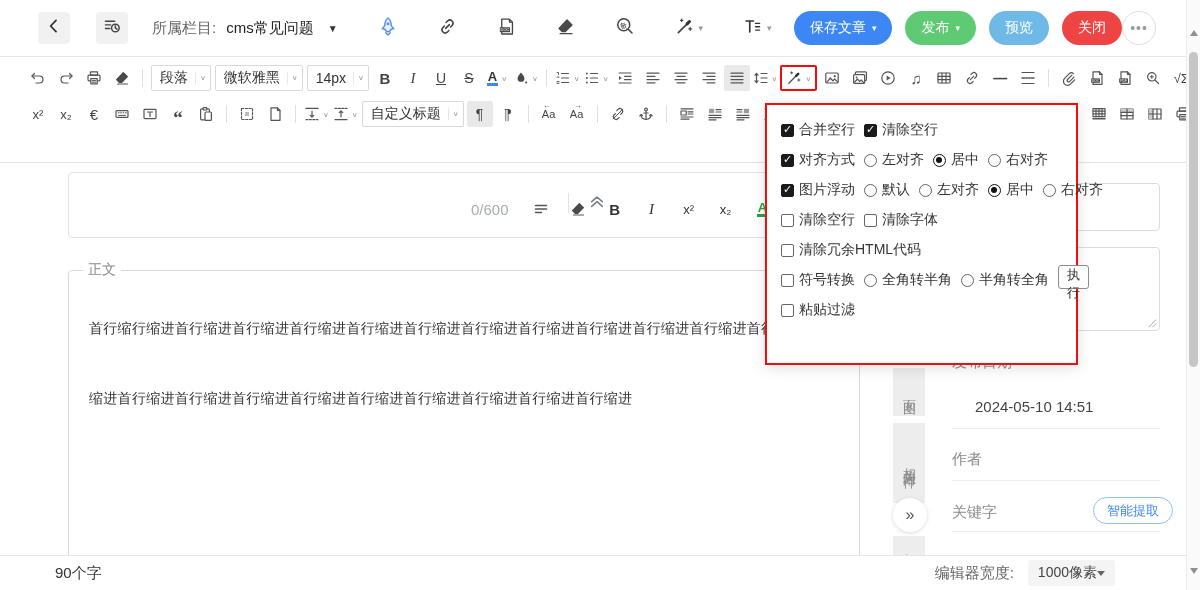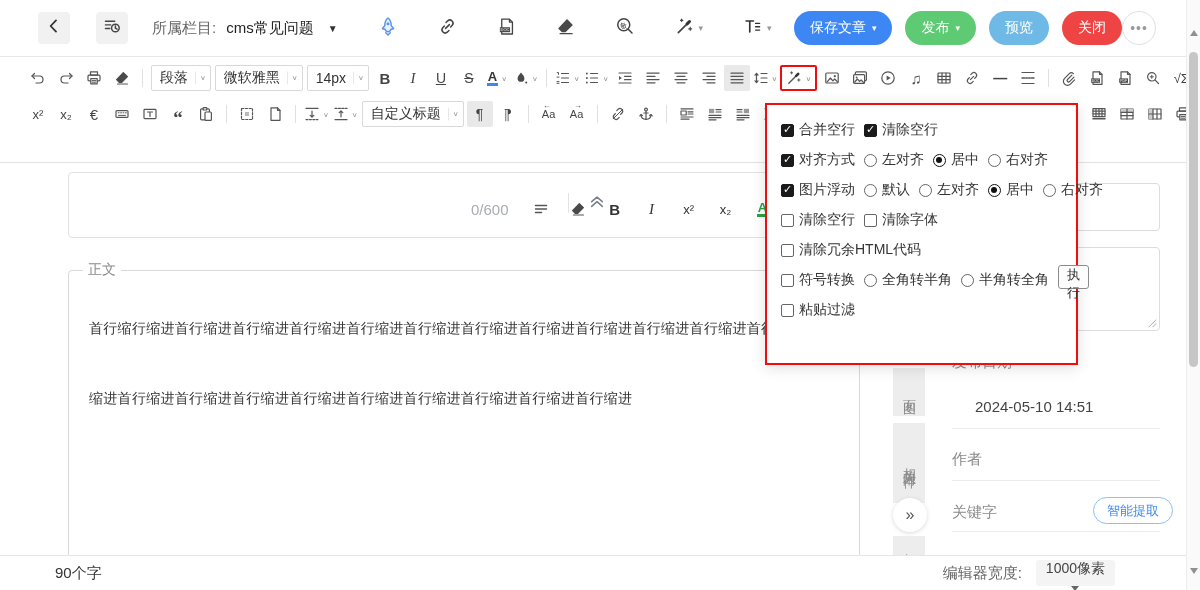--- a/index.html
+++ b/index.html
@@ -90,21 +90,21 @@
   .exec-btn { margin-left:auto; height:24px; padding:0 8px; border:1px solid #8c8c8c; border-radius:3px;
               background:#fdfdfd; font-size:13px; color:#333; cursor:pointer; font-family:inherit; }
 
   
   #footer { position:absolute; left:0; top:555px; width:1200px; height:35px; background:#fff;
             border-top:1px solid #e6e6e6; display:flex; align-items:center; z-index:10; }
   #word-count { margin-left:55px; font-size:15px; color:#333; }
   #footer-right { margin-left:auto; margin-right:85px; display:flex; align-items:center; }
   #width-label { font-size:15px; color:#666; }
   #width-select { margin-left:14px; height:26px; background:#f4f4f4; border-radius:3px; padding:0 10px;
-                  display:flex; align-items:center; gap:8px; font-size:14px; color:#444; cursor:pointer;flex-direction:column; }
+                  display:flex; align-items:center; font-size:14px; color:#444; cursor:pointer; }
   #width-select .sel-caret { width:0; height:0; border-left:4px solid transparent; border-right:4px solid transparent; border-top:5px solid #666; }
 
   
   #scrollbar { position:absolute; right:0; top:0; width:14px; height:590px; background:#fafafa; border-left:1px solid #ededed; z-index:50; }
   #sb-up { position:absolute; left:3px; top:30px; width:0; height:0; border-left:4px solid transparent; border-right:4px solid transparent; border-bottom:6px solid #909090; }
   #sb-down { position:absolute; left:3px; top:568px; width:0; height:0; border-left:4px solid transparent; border-right:4px solid transparent; border-top:6px solid #909090; }
   #sb-thumb { position:absolute; left:2px; top:52px; width:9px; height:315px; background:#c6c6c6; border-radius:5px; cursor:pointer; }
 </style>
 </head>
 <body>

